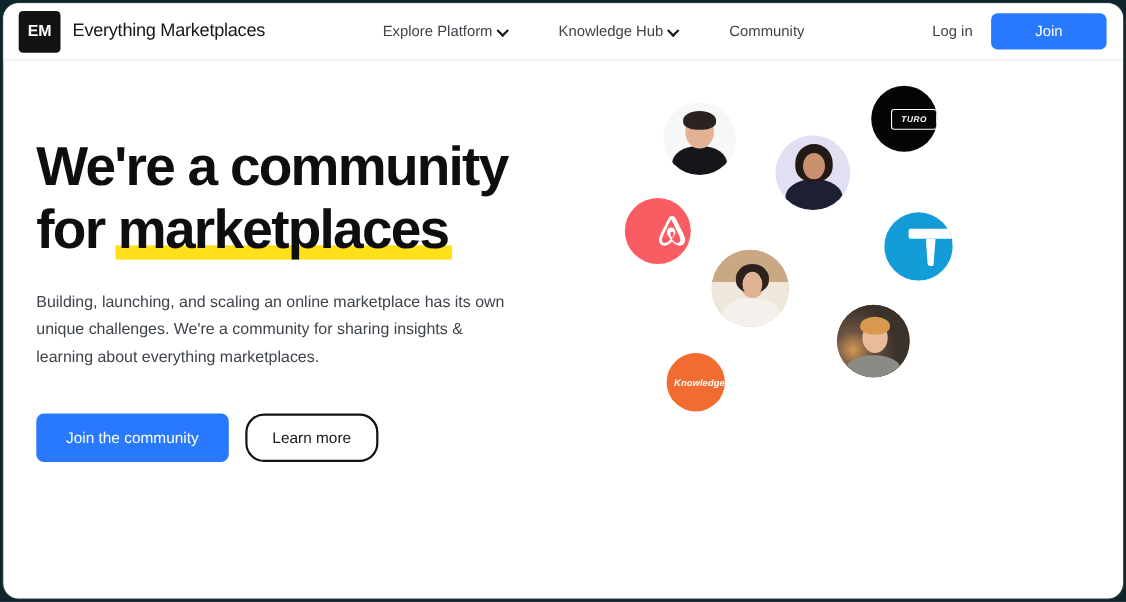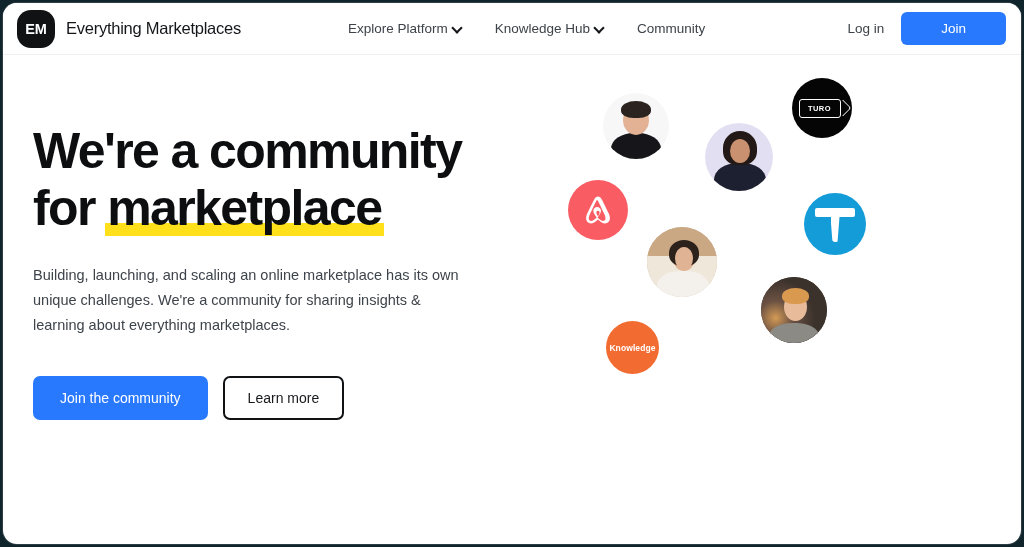--- a/index.html
+++ b/index.html
@@ -40,21 +40,21 @@
 
   .brand {
     display: flex;
     align-items: center;
     gap: 11px;
     flex: 0 0 auto;
   }
   .logo-mark {
     width: 38px;
     height: 38px;
-    border-radius: 14px;
+    border-radius: 4px;
     background: #111214;
     color: #ffffff;
     display: flex;
     align-items: center;
     justify-content: center;
     font-size: 14.5px;
     font-weight: bold;
     letter-spacing: -0.2px;
     flex: 0 0 auto;
   }
@@ -62,21 +62,21 @@
     font-size: 16.5px;
     font-weight: normal;
     color: #14161a;
     letter-spacing: -0.25px;
     white-space: nowrap;
   }
 
   .nav-main {
     display: flex;
     align-items: center;
-    gap: 33px;
+    gap: 46px;
     margin-left: 107px;
   }
   .nav-link {
     display: flex;
     align-items: center;
     gap: 5px;
     font-size: 13.5px;
     color: #3d4349;
     white-space: nowrap;
     cursor: pointer;
@@ -186,39 +186,40 @@
     padding: 14px 27px;
     cursor: pointer;
     font-family: inherit;
     white-space: nowrap;
   }
   .btn-secondary {
     background: #ffffff;
     color: #18191c;
     font-size: 14px;
     border: 2px solid #111214;
-    border-radius: 7px;
+    border-radius: 17px;
     padding: 12px 23px;
     cursor: pointer;
     font-family: inherit;
     white-space: nowrap;
   }
 
   
   .collage {
     position: relative;
     flex: 1 1 auto;
   }
   .node {
     position: absolute;
     border-radius: 50%;
     overflow: hidden;
     display: flex;
     align-items: center;
-    justify-content: center;
+    justify-content: flex-end;
+    font-style: italic;
   }
 
   
   .brand-turo { background: #050505; }
   .brand-airbnb { background: #fa5c63; }
   .brand-thumbtack { background: #139cd8; }
   .brand-eventbrite { background: #f26c32; }
 
   .turo-badge {
     width: 42px;
@@ -341,21 +342,21 @@
   </div>
 
   <div class="hero">
 
     <div class="hero-left">
       <h1 class="headline">
         <span class="hl-line">
           <span>We're a community</span>
         </span>
         <span class="hl-line">
-          <span>for </span><span class="mark">marketplace</span>
+          <span>for </span><span class="mark">marketplaces</span>
         </span>
       </h1>
 
       <p class="subcopy">Building, launching, and scaling an online marketplace has its own unique challenges. We're a community for sharing insights &amp; learning about everything marketplaces.</p>
 
       <div class="cta-row">
         <button class="btn-primary">Join the community</button>
         <button class="btn-secondary">Learn more</button>
       </div>
     </div>

